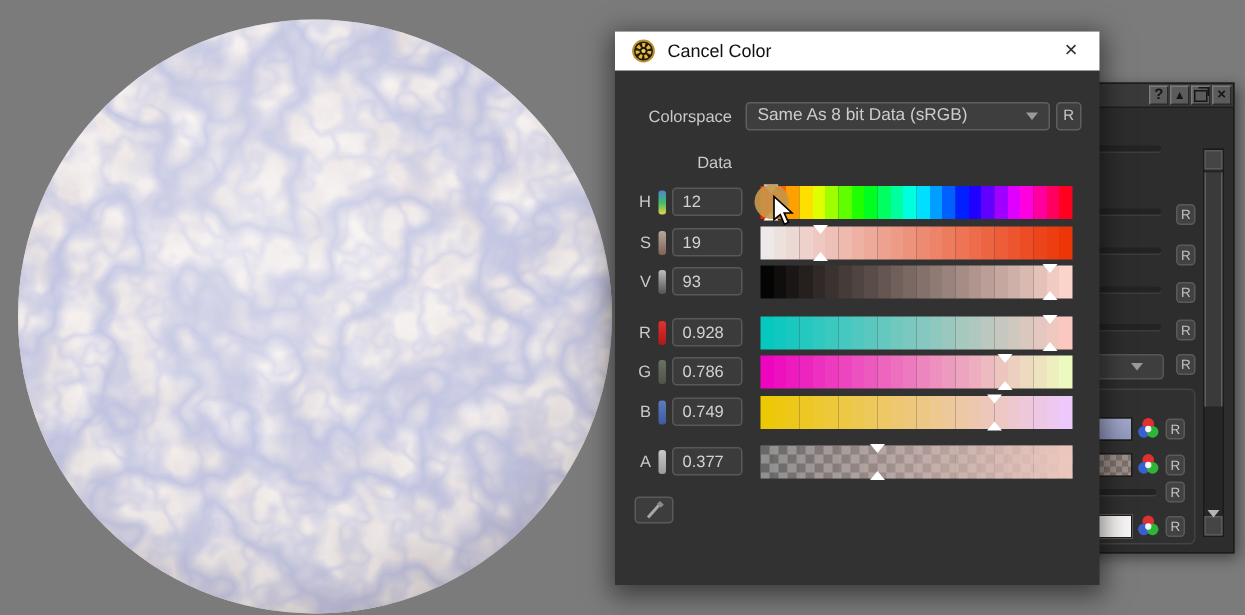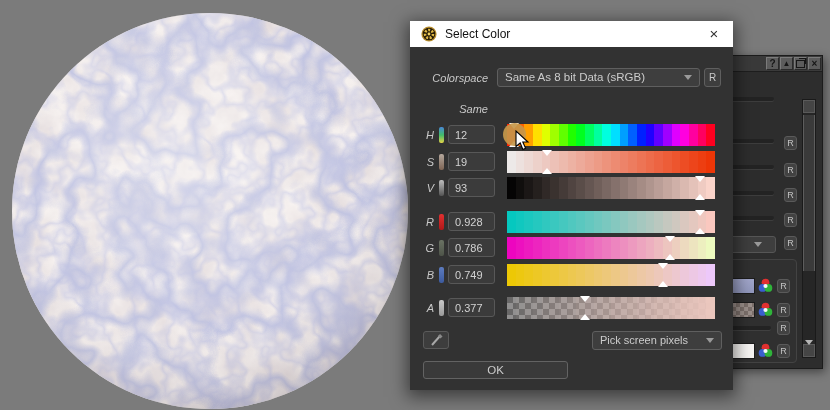--- a/index.html
+++ b/index.html
@@ -50,21 +50,21 @@
   .sthumb{position:absolute;left:0;top:15px;width:12px;height:156px;background:#3a3a3a;border-left:1px solid #5d5d5d;border-right:1px solid #5d5d5d;box-sizing:border-box;}
   
   .dialog{
     position:absolute;left:410px;top:21px;width:323px;height:369px;z-index:5;
     background:#323232;box-shadow:0 4px 16px 3px rgba(0,0,0,.5);
   }
   .titlebar{position:absolute;left:0;top:0;right:0;height:26px;background:#ffffff;display:flex;align-items:center;}
   .title-icon{margin-left:11px;width:16px;height:16px;}
   .title-text{margin-left:8px;font-size:12px;color:#111;}
   .close-x{position:absolute;right:8px;top:1px;width:22px;height:24px;font-size:15px;line-height:24px;text-align:center;color:#333;}
-  .lbl{position:absolute;font-size:11px;color:#c9c9c9;text-align:right;font-style:italic;}
+  .lbl{position:absolute;font-size:11px;color:#c9c9c9;text-align:right;}
   .drop{
     position:absolute;height:19px;background:#3e3e3e;border:1px solid #5f5f5f;border-radius:3px;
     box-sizing:border-box;color:#cccccc;font-size:11.5px;line-height:17px;padding-left:7px;
   }
   .drop .arr{position:absolute;right:7px;top:6px;}
   .rsbtn{
     position:absolute;width:17px;height:19px;background:#3e3e3e;border:1px solid #5f5f5f;border-radius:3px;
     box-sizing:border-box;color:#c9c9c9;font-size:10px;line-height:17px;text-align:center;
   }
   .srow .lbl{width:24px;left:0;line-height:22px;}
@@ -203,32 +203,32 @@
 </div>
 
 <div class="dialog">
   <div class="titlebar">
     <svg class="title-icon" viewBox="0 0 16 16">
       <circle cx="8" cy="8" r="7.6" fill="#b98f2f"></circle>
       <circle cx="8" cy="8" r="6.3" fill="#241a07"></circle>
       <circle cx="8" cy="8" r="4" fill="none" stroke="#e0b945" stroke-width="2.6" stroke-dasharray="2 1.5"></circle>
       <circle cx="8" cy="8" r="1.4" fill="#f0d060"></circle>
     </svg>
-    <span class="title-text">Select Color</span>
+    <span class="title-text">Cancel Color</span>
     <span class="close-x">×</span>
   </div>
 
   <div class="lbl" style="left:0;top:51px;width:78px;">Colorspace</div>
   <div class="drop" style="left:87px;top:47px;width:203px;">
     <span>Same As 8 bit Data (sRGB)</span>
     <span class="arr"></span>
   </div>
   <div class="rsbtn" style="left:294px;top:47px;">R</div>
 
-  <div class="lbl" style="left:0;top:82px;width:78px;">Same</div>
+  <div class="lbl" style="left:0;top:82px;width:78px;">Data</div>
 
   <div>
       <div class="srow" style="position: absolute; left: 0px; height: 22px; width: 323px; top: 103px;">
     <div class="lbl">H</div>
     <div class="chan-pill" style="background: linear-gradient(rgb(74, 134, 216), rgb(64, 189, 106), rgb(230, 211, 72));"></div>
     <input class="sinput" value="12" style="">
     <div class="track">
 
     <div class="seg" style="background: rgb(255, 32, 0);"></div>
           <div class="seg" style="background: rgb(255, 96, 0);"></div>
@@ -467,19 +467,14 @@
         </div>
   </div>
     </div>
 
   <div class="eyedrop">
     <svg width="24" height="16" viewBox="0 0 24 16">
       <line x1="8" y1="13" x2="16" y2="4" stroke="#a8a8a8" stroke-width="2"></line>
       <line x1="15" y1="3" x2="17.5" y2="5.5" stroke="#8a8a8a" stroke-width="3"></line>
     </svg>
   </div>
-  <div class="drop" style="left:182px;top:310px;width:130px;font-size:11px;">
-    <span>Pick screen pixels</span>
-    <span class="arr"></span>
-  </div>
-
-  <div class="btn" style="left:13px;top:340px;width:145px;">OK</div>
+
 </div>
 
 </body></html>

